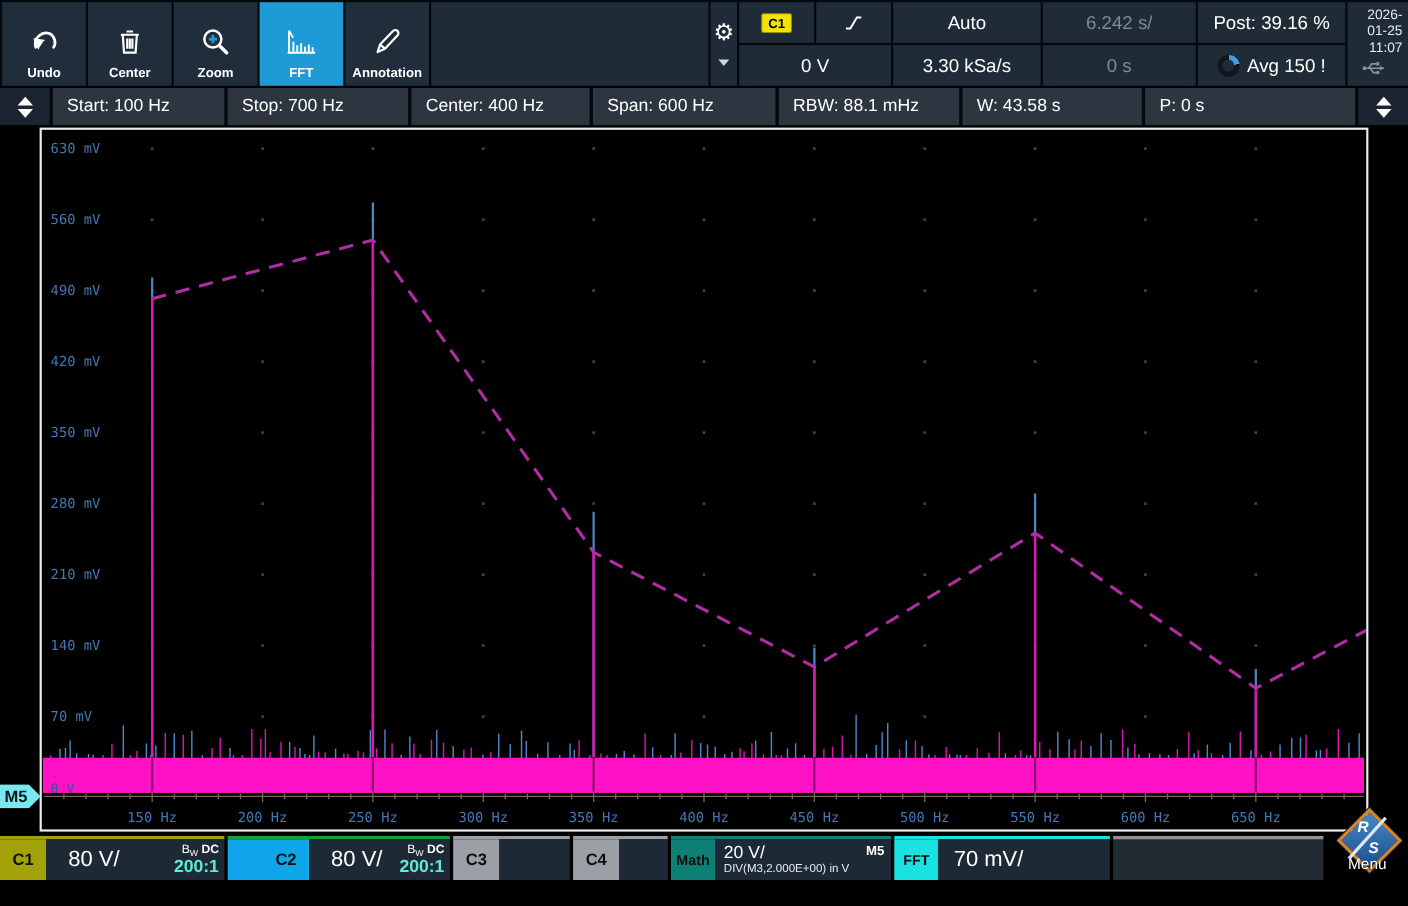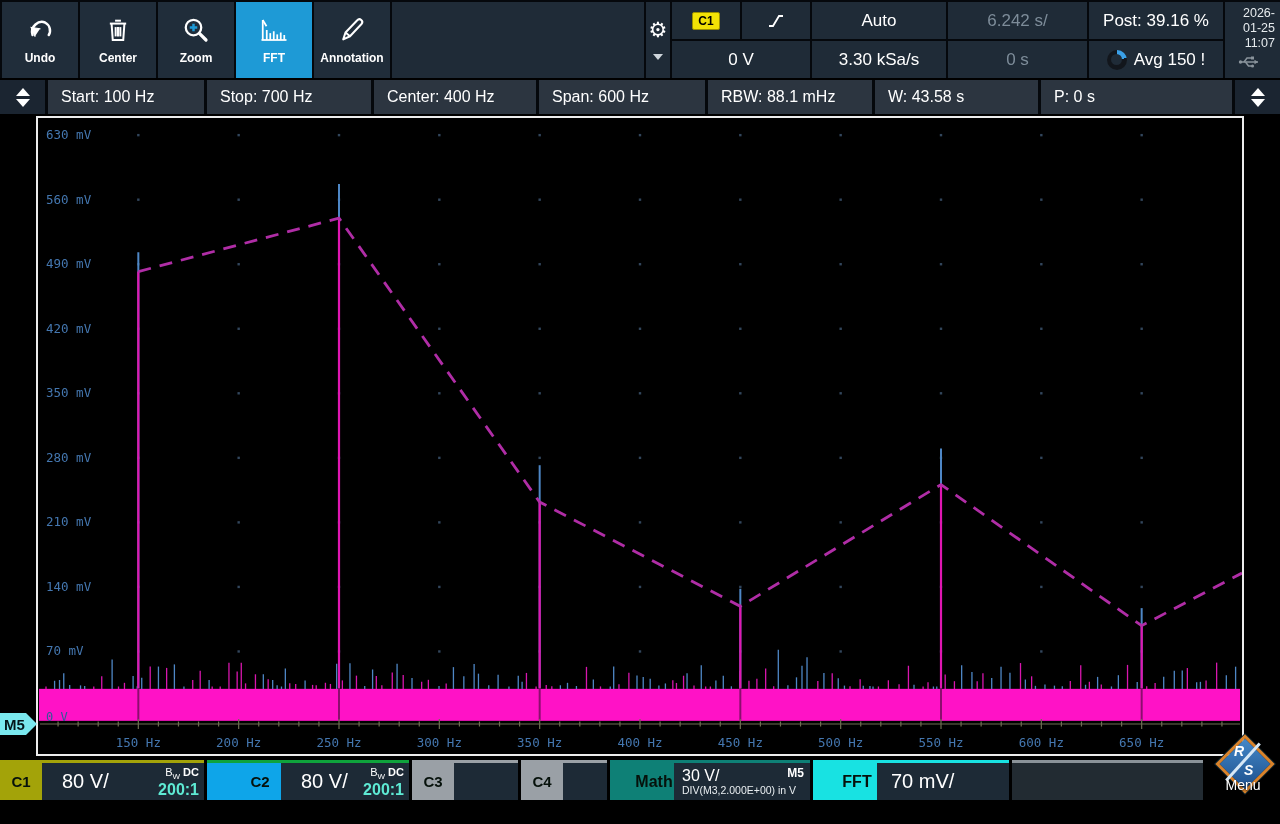--- a/index.html
+++ b/index.html
@@ -4,21 +4,21 @@
 <style>
   html,body{margin:0;padding:0;background:#000;}
   .screen{position:relative;width:1280px;height:824px;background:#000;overflow:hidden;
     font-family:"Liberation Sans",sans-serif;color:#fff;-webkit-font-smoothing:antialiased;}
   
   .titlebar{height:22px;background:#0f1e2d;color:#fff;font-size:13px;font-weight:bold;
     line-height:22px;padding-left:6px;letter-spacing:.2px;}
   
   .header{height:78px;background:#05080c;display:flex;gap:2px;padding:2px 0 0 2px;box-sizing:border-box;}
   .tbtn{width:76px;background:#202d3a;display:flex;flex-direction:column;align-items:center;
-    justify-content:center;padding-bottom:5px;gap:6px;cursor:pointer;}
+    justify-content:flex-end;padding-bottom:5px;gap:6px;cursor:pointer;}
   .tbtn .ico{height:34px;display:flex;align-items:flex-end;}
   .tbtn .lbl{font-size:12px;font-weight:bold;color:#fff;}
   .tbtn.active{background:#1e9ad6;}
   .tspacer{flex:1;background:#1f2b37;}
   .gearcol{width:24px;background:#1f2b37;display:flex;flex-direction:column;align-items:center;
     justify-content:center;gap:14px;cursor:pointer;}
   .gearcol .gear{font-size:21px;color:#fff;line-height:20px;}
   .gearcol .dn{width:0;height:0;border-left:5px solid transparent;border-right:5px solid transparent;
     border-top:6px solid #cfd6dc;}
   .statgrid{width:551px;display:grid;grid-template-rows:1fr 1fr;gap:2px;}
@@ -51,21 +51,21 @@
   .plotframe{position:absolute;left:36px;top:2px;width:1204px;height:636px;
     border:2px solid #ececec;background:#000;cursor:crosshair;}
   .m5flag{position:absolute;left:0;top:599px;width:37px;height:22px;background:#7ae8ee;
     clip-path:polygon(0 0,26px 0,37px 50%,26px 100%,0 100%);color:#04161a;font-weight:bold;
     font-size:15px;display:flex;align-items:center;padding-left:4px;box-sizing:border-box;cursor:grab;}
   
   .chbar{height:42px;background:#000;display:flex;gap:3px;padding-top:2px;box-sizing:border-box;}
   .chsec{display:flex;border-top:3px solid #8a9298;cursor:pointer;}
   .chbadge{width:42px;display:flex;align-items:center;justify-content:center;
     color:#06110b;font-weight:bold;font-size:15px;}
-  .chbadge.small{width:40px;font-size:16px;padding-left:24px;}
+  .chbadge.small{width:40px;font-size:13px;}
   .chpanel{background:#1d2a36;display:flex;align-items:center;position:relative;box-sizing:border-box;}
   .chscale{font-size:20px;color:#fff;margin-left:20px;}
   .chright{position:absolute;right:5px;top:1px;text-align:right;line-height:13px;}
   .chbw{font-size:11px;color:#fff;}
   .chbw sub{font-size:8px;}
   .chbw b{font-size:11px;}
   .chprobe{font-size:16px;color:#5eead4;font-weight:bold;}
   .mathpanel{flex-direction:column;align-items:flex-start;justify-content:center;padding-left:8px;}
   .mathtop{font-size:16px;color:#fff;line-height:17px;}
   .mathref{position:absolute;right:6px;top:3px;font-size:12px;font-weight:bold;color:#fff;}
@@ -640,21 +640,21 @@
       <div class="chbadge" style="background: rgb(154, 160, 166);">C3</div>
       <div class="chpanel" style="flex:1"></div>
     </div>
     <div class="chsec" style="width: 86px; border-top-color: rgb(154, 160, 166);">
       <div class="chbadge" style="background: rgb(154, 160, 166);">C4</div>
       <div class="chpanel" style="flex:1"></div>
     </div>
     <div class="chsec" style="width: 200px; border-top-color: rgb(14, 128, 118);">
       <div class="chbadge small" style="background: rgb(14, 128, 118);">Math</div>
       <div class="chpanel mathpanel" style="flex:1">
-        <span class="mathtop">30 V/</span>
+        <span class="mathtop">20 V/</span>
         <span class="mathref">M5</span>
         <span class="mathdet">DIV(M3,2.000E+00) in V</span>
       </div>
     </div>
     <div class="chsec" style="width: 196px; border-top-color: rgb(24, 226, 226);">
       <div class="chbadge small" style="background: rgb(24, 226, 226);">FFT</div>
       <div class="chpanel" style="flex:1">
         <span class="chscale" style="margin-left:14px">70 mV/</span>
       </div>
     </div>

